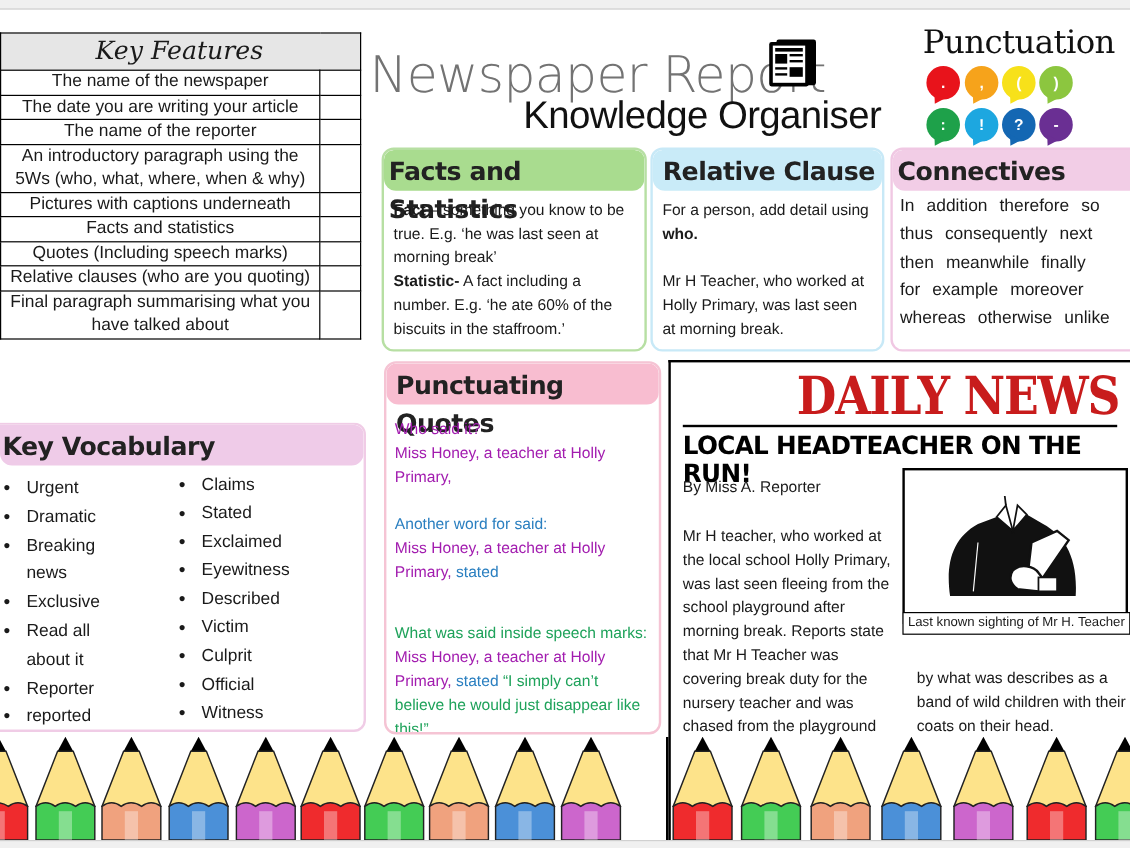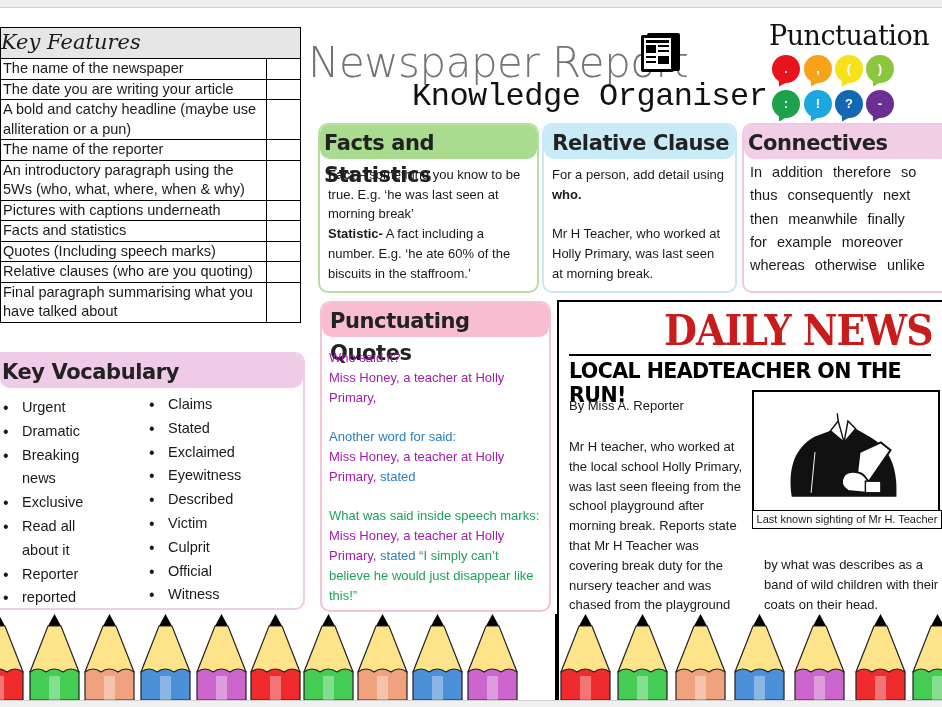--- a/index.html
+++ b/index.html
@@ -4,27 +4,27 @@
 <style>
   * { box-sizing: border-box; margin: 0; padding: 0; }
   html, body { width: 942px; height: 707px; overflow: hidden; background: #ffffff; }
   body { position: relative; font-family: "Liberation Sans", sans-serif; color: #1a1a1a; }
 
   .topbar { position: absolute; left: 0; top: 0; width: 942px; height: 8px; background: #f0f0f0; border-bottom: 1px solid #d0d0d0; }
   .bottombar { position: absolute; left: 0; top: 700px; width: 942px; height: 7px; background: #f0f0f0; border-top: 1px solid #d0d0d0; }
 
   
   .kf-table { position: absolute; left: 0; top: 27px; width: 301px; border-collapse: collapse; font-size: 14.5px; }
-  .kf-table td { border: 1px solid #000; padding: 0 2px; line-height: 19.5px; vertical-align: top; }
+  .kf-table td { border: 1px solid #000; padding: 0 2px; line-height: 19.5px; vertical-align: top; text-align: center; }
   .kf-table td.check { width: 34px; }
   .kf-head { background: #e6e6e6; font-family: "DejaVu Serif", serif; font-style: italic; font-size: 21px; height: 31px; line-height: 29px !important; padding-left: 0 !important; }
 
   
   .title1 { position: absolute; left: 308px; top: 38px; font-size: 42px; font-family: "DejaVu Sans", sans-serif; font-weight: 300; letter-spacing: -0.5px; color: #737373; }
-  .title2 { position: absolute; left: 412px; top: 78px; font-size: 32px; font-family: Liberation Mono, monospace; font-weight: 300; letter-spacing: -0.5px; color: #111; }
+  .title2 { position: absolute; left: 436px; top: 78px; font-size: 32px; font-family: Liberation Sans, sans-serif; font-weight: 300; letter-spacing: -0.5px; color: #111; }
   .news-icon { position: absolute; left: 639px; top: 30px; width: 44px; height: 44px; }
 
   
   .punct-title { position: absolute; left: 769px; top: 20px; font-size: 27px; font-family: "DejaVu Serif", serif; color: #111; letter-spacing: -0.5px; }
   .bubbles { position: absolute; left: 770px; top: 53px; width: 130px; }
   .bubble { position: absolute; width: 28px; height: 28px; border-radius: 50%; color: #fff; font-weight: bold; font-size: 13px; text-align: center; line-height: 28px; }
   .bubble::after { content: ""; position: absolute; left: 4px; bottom: -4px; width: 0; height: 0; border-left: 5px solid transparent; border-right: 5px solid transparent; border-top: 8px solid var(--c); transform: rotate(30deg); }
 
   
   .card { position: absolute; border: 2px solid; border-radius: 10px; background: #fff; overflow: hidden; }
@@ -46,21 +46,21 @@
   .vocab-col li { position: relative; padding-left: 22px; }
   .vocab-col li::before { content: "\2022"; position: absolute; left: 3px; top: 0; font-size: 16px; }
   .vocab-col.left { left: 0px; top: 42px; width: 140px; }
   .vocab-col.right { left: 146px; top: 39px; width: 150px; }
 
   .c-quotes { left: 320px; top: 301px; width: 231px; height: 311px; border-color: #f5c4d4; }
   .c-quotes .card-head { background: #f8bdd0; padding-left: 8px; }
   .c-quotes .card-body { padding: 11px 8px 0 7px; line-height: 19.8px; font-size: 13px; }
   .red { color: #a21caf; }
   .blue { color: #2a7fc0; }
-  .green { color: #1ea25a; }
+  .green { color: #1ea25a; margin-top: 12px; }
   .gap { height: 19.8px; }
 
   
   .paper { position: absolute; left: 557px; top: 300px; width: 400px; height: 420px; border: 2px solid #000; border-right: none; border-bottom: none; background: #fff; }
   .daily { position: absolute; left: 105px; top: 5px; font-family: "DejaVu Serif", serif; font-weight: bold; font-size: 38px; color: #c81c1c; letter-spacing: -1px; transform: scaleY(1.15); }
   .rule { position: absolute; left: 10px; top: 52px; width: 362px; height: 2px; background: #000; }
   .headline { position: absolute; left: 10px; top: 57px; font-family: "DejaVu Sans", sans-serif; font-weight: bold; font-size: 21px; letter-spacing: -0.6px; color: #000; transform: scaleX(0.98); transform-origin: left; }
   .byline { position: absolute; left: 10px; top: 96px; font-size: 13px; }
   .article1 { position: absolute; left: 10px; top: 135px; width: 180px; font-size: 13px; line-height: 19.8px; }
   .article2 { position: absolute; left: 205px; top: 253px; width: 180px; font-size: 13px; line-height: 19.8px; }
@@ -79,24 +79,20 @@
   <tbody>
       <tr>
         <td colspan="2" class="kf-head">Key Features</td>
       </tr>
   <tr>
         <td>The name of the newspaper</td>
         <td class="check"></td>
       </tr>
   <tr>
         <td>The date you are writing your article</td>
-        <td class="check"></td>
-      </tr>
-  <tr>
-        <td>A bold and catchy headline (maybe use alliteration or a pun)</td>
         <td class="check"></td>
       </tr>
   <tr>
         <td>The name of the reporter</td>
         <td class="check"></td>
       </tr>
   <tr>
         <td>An introductory paragraph using the 5Ws (who, what, where, when &amp; why)</td>
         <td class="check"></td>
       </tr>

